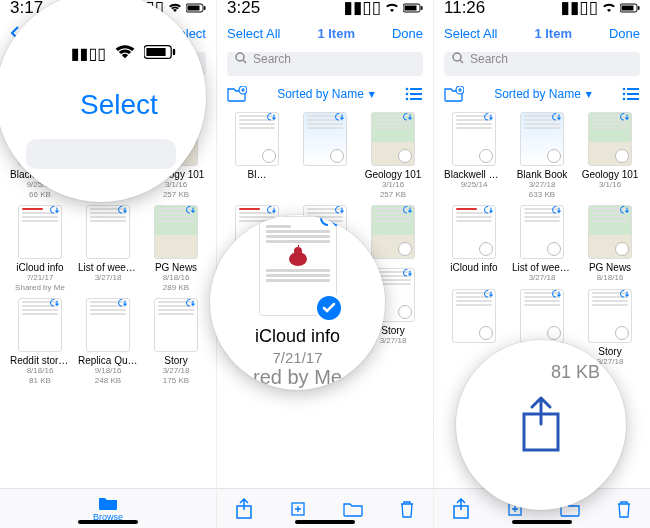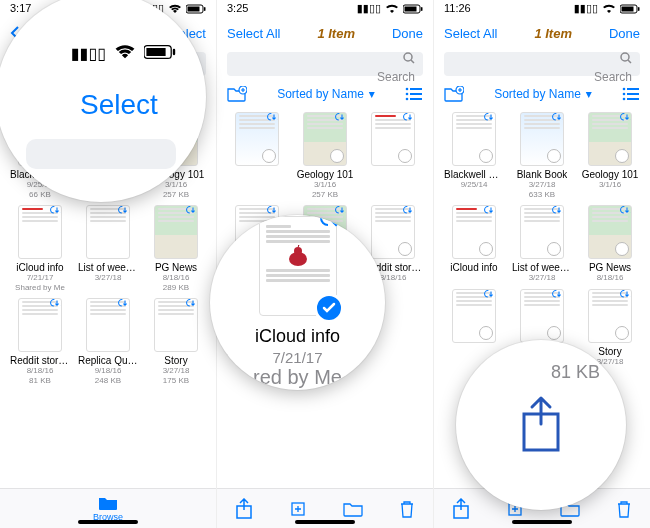--- a/index.html
+++ b/index.html
@@ -1,27 +1,27 @@
 <!DOCTYPE html>
 <html><head>
 <meta charset="utf-8">
 <style>
   * { box-sizing: border-box; margin: 0; padding: 0; font-family: -apple-system, "Helvetica Neue", Arial, sans-serif; }
   body { width: 650px; height: 528px; background: #f8f8f8; position: relative; overflow: hidden; }
   .panels { display: flex; width: 100%; height: 100%; }
   .panel { flex: 1; background: #fff; position: relative; border-right: 1px solid #eee; display: flex; flex-direction: column; }
   .panel:last-child { border-right: none; }
 
-  .status { height: 18px; display: flex; justify-content: space-between; align-items: flex-start; padding: 2px 10px 0; font-size: 11px; color: #000; }
+  .status { height: 18px; display: flex; justify-content: space-between; align-items: flex-end; padding: 2px 10px 0; font-size: 17px; color: #000; }
   .status .right { display: flex; gap: 4px; align-items: center; }
 
   .nav { height: 30px; display: flex; justify-content: space-between; align-items: center; padding: 0 10px; color: #007aff; font-size: 13px; }
-  .nav .center { color: #a16207; font-weight: 600; font-style: italic; }
-
-  .search { margin: 4px 10px; background: #eef0f3; border-radius: 4px; height: 24px; display: flex; align-items: flex-end; padding: 0 8px; color: #8a8a8e; font-size: 12px; gap: 6px; flex-direction: column; }
+  .nav .center { color: #3b82f6; font-weight: 600; }
+
+  .search { margin: 4px 10px; background: #eef0f3; border-radius: 4px; height: 24px; display: flex; align-items: flex-start; padding: 0 8px; color: #8a8a8e; font-size: 12px; gap: 6px; }
 
   .sortbar { display: flex; justify-content: space-between; align-items: center; padding: 6px 10px; color: #007aff; font-size: 12px; }
   .sortbar .mid { display: flex; align-items: center; gap: 5px; }
 
   .grid { flex: 1; display: grid; grid-template-columns: repeat(3, 1fr); gap: 6px 4px; padding: 4px 8px; overflow: hidden; align-content: start; }
   .file { display: flex; flex-direction: column; align-items: center; position: relative; }
   .thumb { width: 44px; height: 54px; background: #fff; border: 1px solid #ddd; border-radius: 3px; position: relative; overflow: hidden; }
   .cloud { position: absolute; top: -4px; right: -4px; width: 16px; height: 16px; }
   .fname { font-size: 10px; color: #000; margin-top: 3px; text-align: center; max-width: 60px; white-space: nowrap; overflow: hidden; text-overflow: ellipsis; }
   .fmeta { font-size: 8px; color: #8a8a8e; text-align: center; line-height: 1.2; }
@@ -337,20 +337,37 @@
             <circle cx="2" cy="2" r="1.3" fill="#007aff"></circle>
             <rect x="5" y="1" width="12" height="2" fill="#007aff"></rect>
             <circle cx="2" cy="7" r="1.3" fill="#007aff"></circle>
             <rect x="5" y="6" width="12" height="2" fill="#007aff"></rect>
             <circle cx="2" cy="12" r="1.3" fill="#007aff"></circle>
             <rect x="5" y="11" width="12" height="2" fill="#007aff"></rect>
           </svg>
         </span>
     </div>
     <div class="grid" id="grid2">
+        <div class="file">
+          <div class="thumb">
+            <div class="tline"></div>
+            <div class="tline"></div>
+            <div class="tline"></div>
+            <div class="tline"></div>
+            <span class="cloud">
+              <svg width="16" height="14" viewBox="0 0 20 16">
+                <path d="M6 13 a4 4 0 0 1 0-8 a5 5 0 0 1 10 2 a3.5 3.5 0 0 1 -1 6" fill="none" stroke="#007aff" stroke-width="1.3"></path>
+                <path d="M10 6 v6 M8 10 l2 2 l2-2" stroke="#007aff" fill="none" stroke-width="1.3"></path>
+              </svg>
+            </span>
+            <span class="sel-circle"></span>
+          </div>
+          <div class="fname">Bl…</div>
+          <div class="fmeta"></div>
+        </div>
         <div class="file">
           <div class="thumb blue">
             <div class="tline"></div>
             <div class="tline"></div>
             <div class="tline"></div>
             <div class="tline"></div>
             <span class="cloud">
               <svg width="16" height="14" viewBox="0 0 20 16">
                 <path d="M6 13 a4 4 0 0 1 0-8 a5 5 0 0 1 10 2 a3.5 3.5 0 0 1 -1 6" fill="none" stroke="#007aff" stroke-width="1.3"></path>
                 <path d="M10 6 v6 M8 10 l2 2 l2-2" stroke="#007aff" fill="none" stroke-width="1.3"></path>

